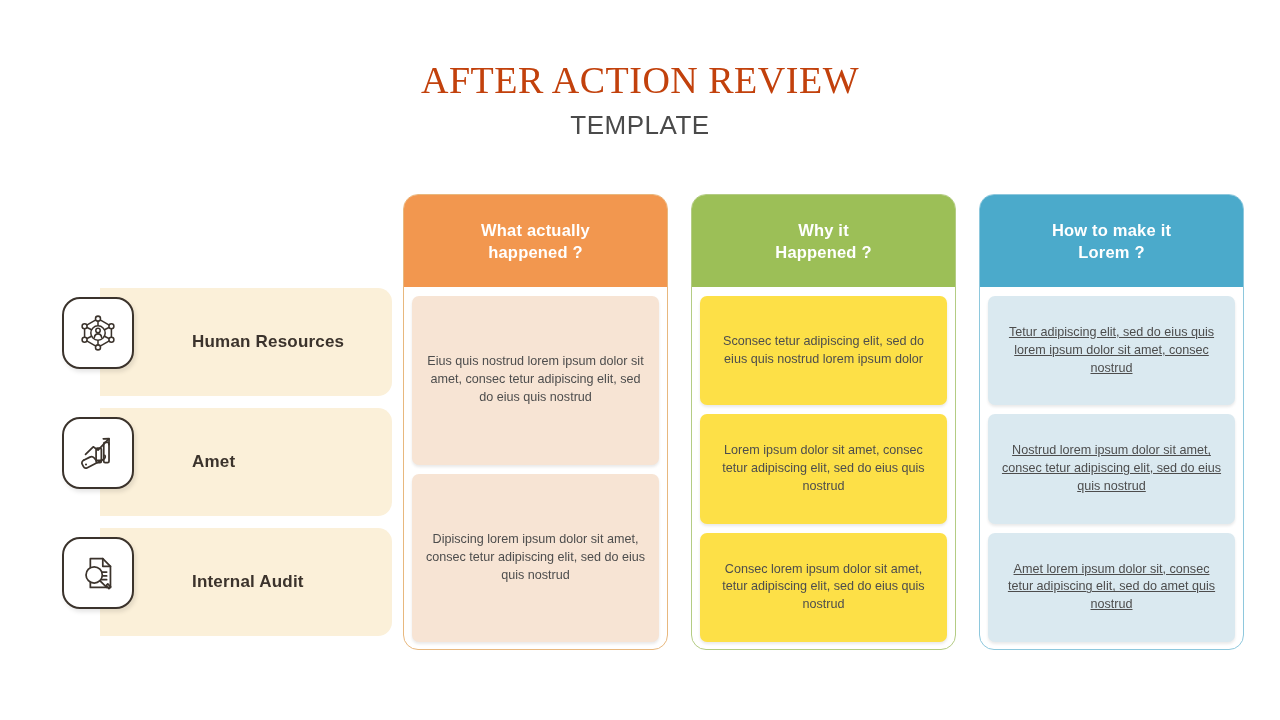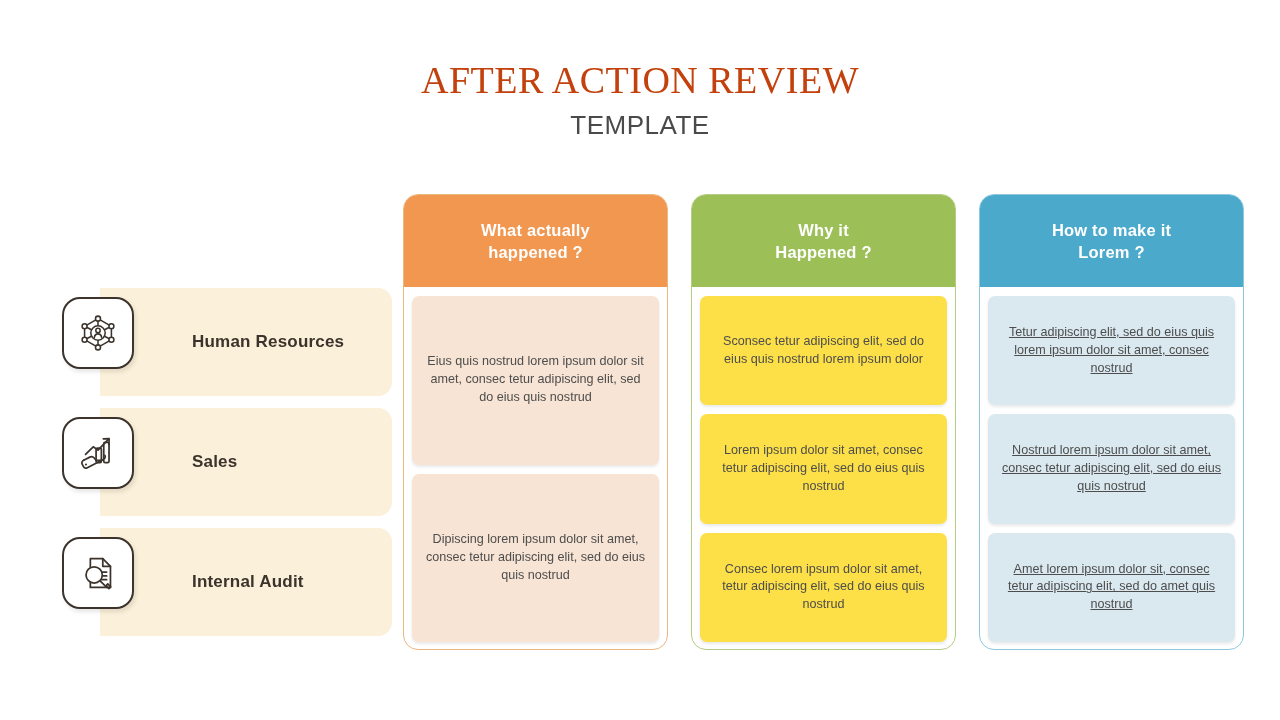--- a/index.html
+++ b/index.html
@@ -191,21 +191,21 @@
       <svg width="46" height="46" viewBox="0 0 48 48" fill="none" stroke="#3b332c" stroke-width="1.8" stroke-linecap="round" stroke-linejoin="round">
         <rect x="22" y="19" width="5.5" height="15" rx="1.4"></rect>
         <rect x="30" y="13" width="5.5" height="21" rx="1.4"></rect>
         <path d="M11 25.5 L19 17.5 L24 21 L35 9.5"></path>
         <path d="M29.5 9.2 L35.6 9 L35.4 15.2"></path>
         <path d="M9 31.5 l6.5-3.2 c1.6-0.8 3.3-0.5 4.3 0.7 l2.2 2.6 h5.6"></path>
         <path d="M9 31.5 c-1.6 0.8-2.3 2.7-1.5 4.2 l1.2 2.3 c0.8 1.5 2.7 2.1 4.2 1.3 l17-8.8 c1.5-0.8 2.1-2.6 1.3-4.1"></path>
         <circle cx="11.5" cy="36" r="1.1" fill="#3b332c" stroke="none"></circle>
       </svg>
     </div>
-    <div class="side-label">Sales</div>
+    <div class="side-label">Amet</div>
   </div>
 
   <div class="side-row">
     <div class="side-band"></div>
     <div class="side-icon-box">
       <svg width="46" height="46" viewBox="0 0 48 48" fill="none" stroke="#3b332c" stroke-width="1.8" stroke-linecap="round" stroke-linejoin="round">
         <path d="M16 9 h13 l8 8 v22 H16 Z" fill="#ffffff"></path>
         <path d="M29 9 v8 h8"></path>
         <line x1="27" y1="23" x2="33" y2="23"></line>
         <line x1="27" y1="27" x2="33" y2="27"></line>

